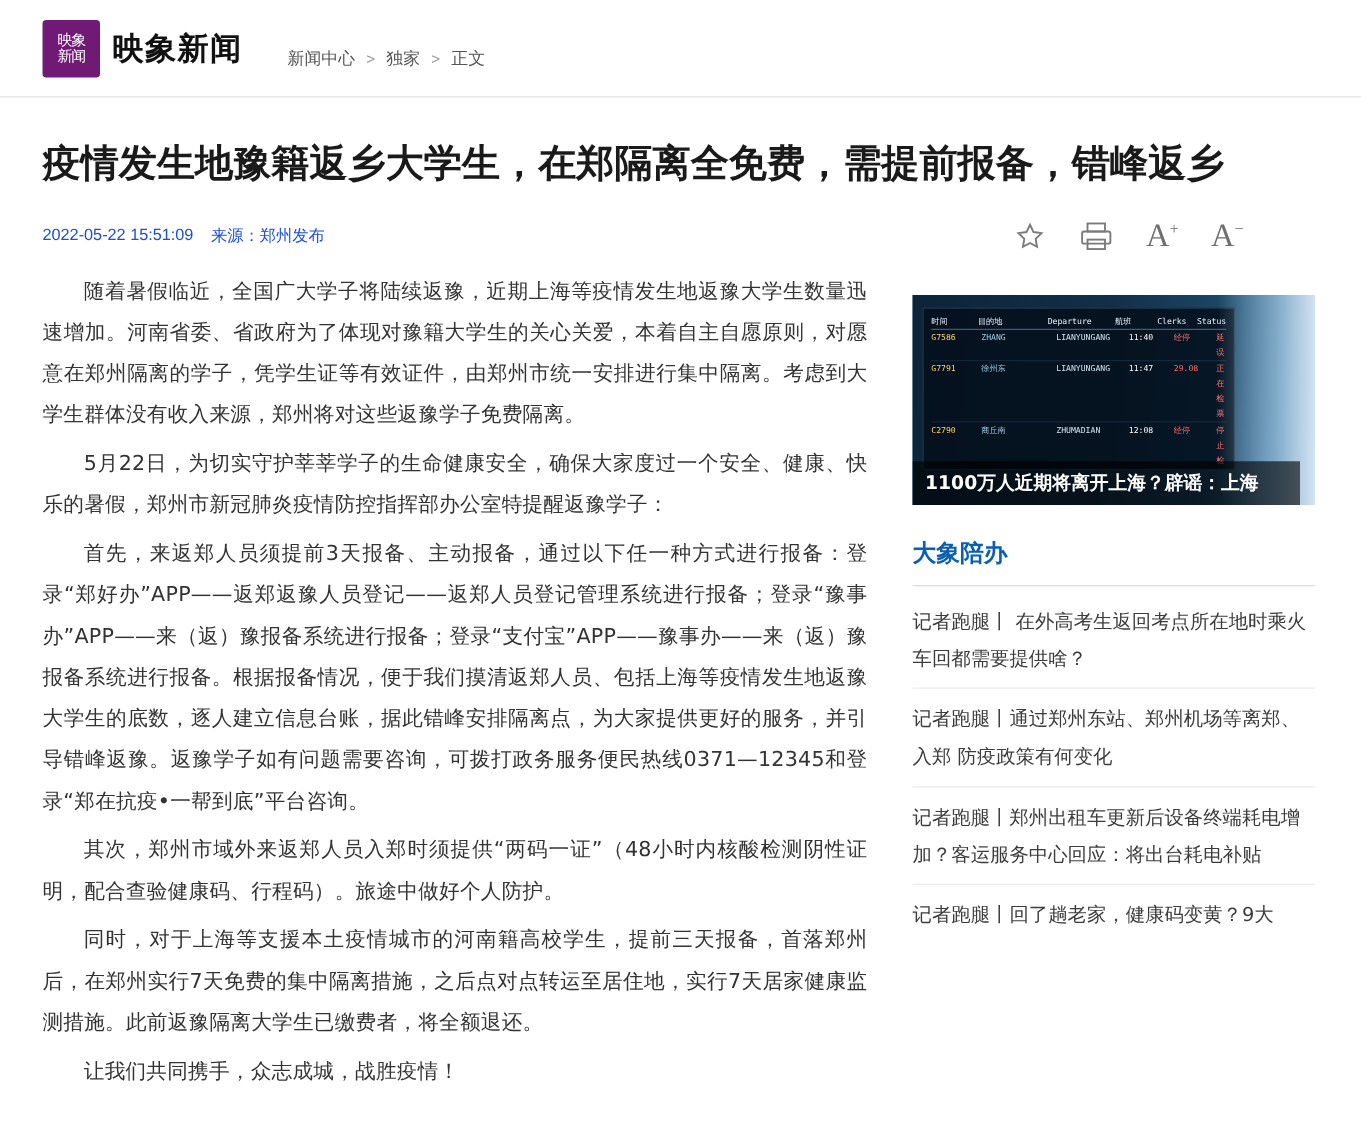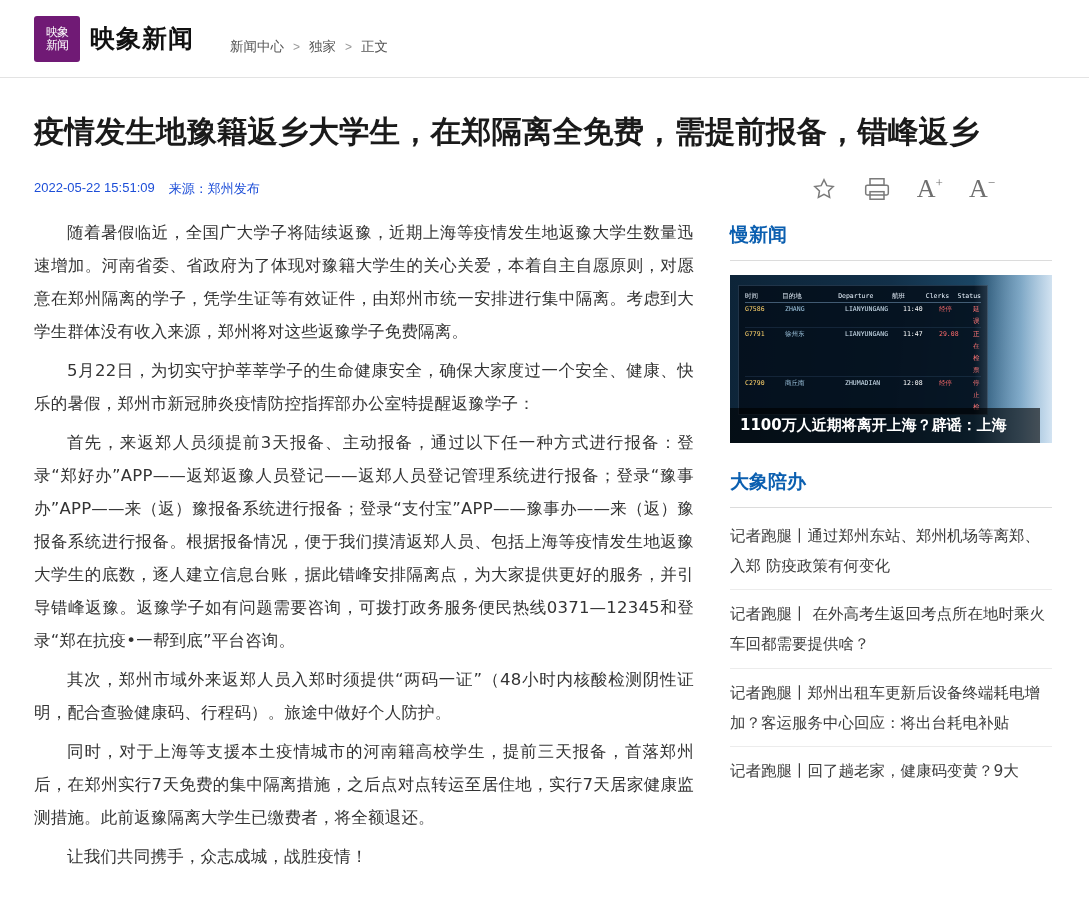--- a/index.html
+++ b/index.html
@@ -268,21 +268,20 @@
       <p>5月22日，为切实守护莘莘学子的生命健康安全，确保大家度过一个安全、健康、快乐的暑假，郑州市新冠肺炎疫情防控指挥部办公室特提醒返豫学子：</p>
       <p>首先，来返郑人员须提前3天报备、主动报备，通过以下任一种方式进行报备：登录“郑好办”APP——返郑返豫人员登记——返郑人员登记管理系统进行报备；登录“豫事办”APP——来（返）豫报备系统进行报备；登录“支付宝”APP——豫事办——来（返）豫报备系统进行报备。根据报备情况，便于我们摸清返郑人员、包括上海等疫情发生地返豫大学生的底数，逐人建立信息台账，据此错峰安排隔离点，为大家提供更好的服务，并引导错峰返豫。返豫学子如有问题需要咨询，可拨打政务服务便民热线0371—12345和登录“郑在抗疫•一帮到底”平台咨询。</p>
       <p>其次，郑州市域外来返郑人员入郑时须提供“两码一证”（48小时内核酸检测阴性证明，配合查验健康码、行程码）。旅途中做好个人防护。</p>
       <p>同时，对于上海等支援本土疫情城市的河南籍高校学生，提前三天报备，首落郑州后，在郑州实行7天免费的集中隔离措施，之后点对点转运至居住地，实行7天居家健康监测措施。此前返豫隔离大学生已缴费者，将全额退还。</p>
       <p>让我们共同携手，众志成城，战胜疫情！</p>
     </div>
   </div>
 
   <div class="side-col">
 
-    <div class="side-head">慢新闻</div>
 
     <div class="promo">
       <div class="promo-board">
         <div class="board-inner">
           <div class="board-row hdr">
             <span class="c1">时间</span>
             <span class="c2">目的地</span>
             <span class="c3">Departure</span>
             <span class="c4">航班</span>
             <span class="c5">Clerks</span>
@@ -315,20 +314,20 @@
 
         </div>
         <div class="promo-glow"></div>
       </div>
       <div class="promo-caption">1100万人近期将离开上海？辟谣：上海</div>
     </div>
 
     <div class="side-head second">大象陪办</div>
 
     <div class="news-list">
+      <div class="news-item">记者跑腿丨 在外高考生返回考点所在地时乘火车回都需要提供啥？</div>
       <div class="news-item">记者跑腿丨通过郑州东站、郑州机场等离郑、入郑 防疫政策有何变化</div>
-      <div class="news-item">记者跑腿丨 在外高考生返回考点所在地时乘火车回都需要提供啥？</div>
       <div class="news-item">记者跑腿丨郑州出租车更新后设备终端耗电增加？客运服务中心回应：将出台耗电补贴</div>
       <div class="news-item">记者跑腿丨回了趟老家，健康码变黄？9大</div>
     </div>
 
   </div>
 </div>
 
 </body></html>

